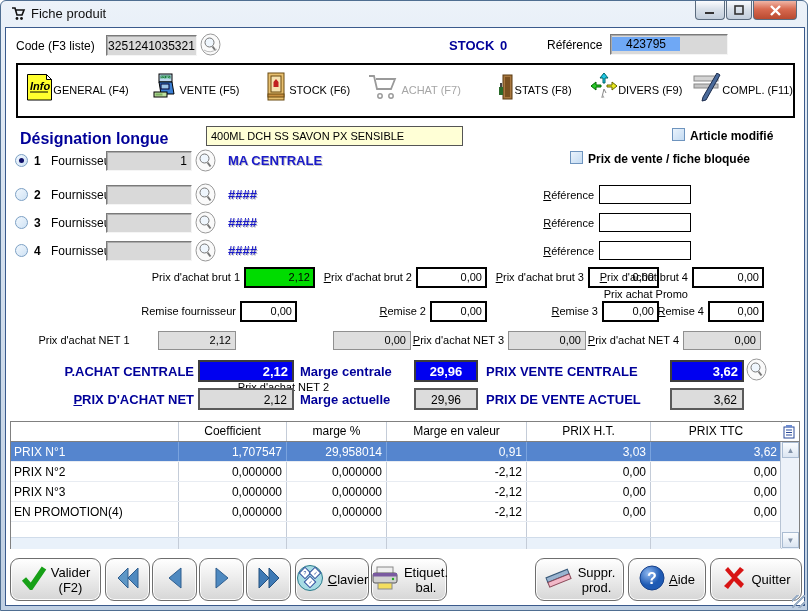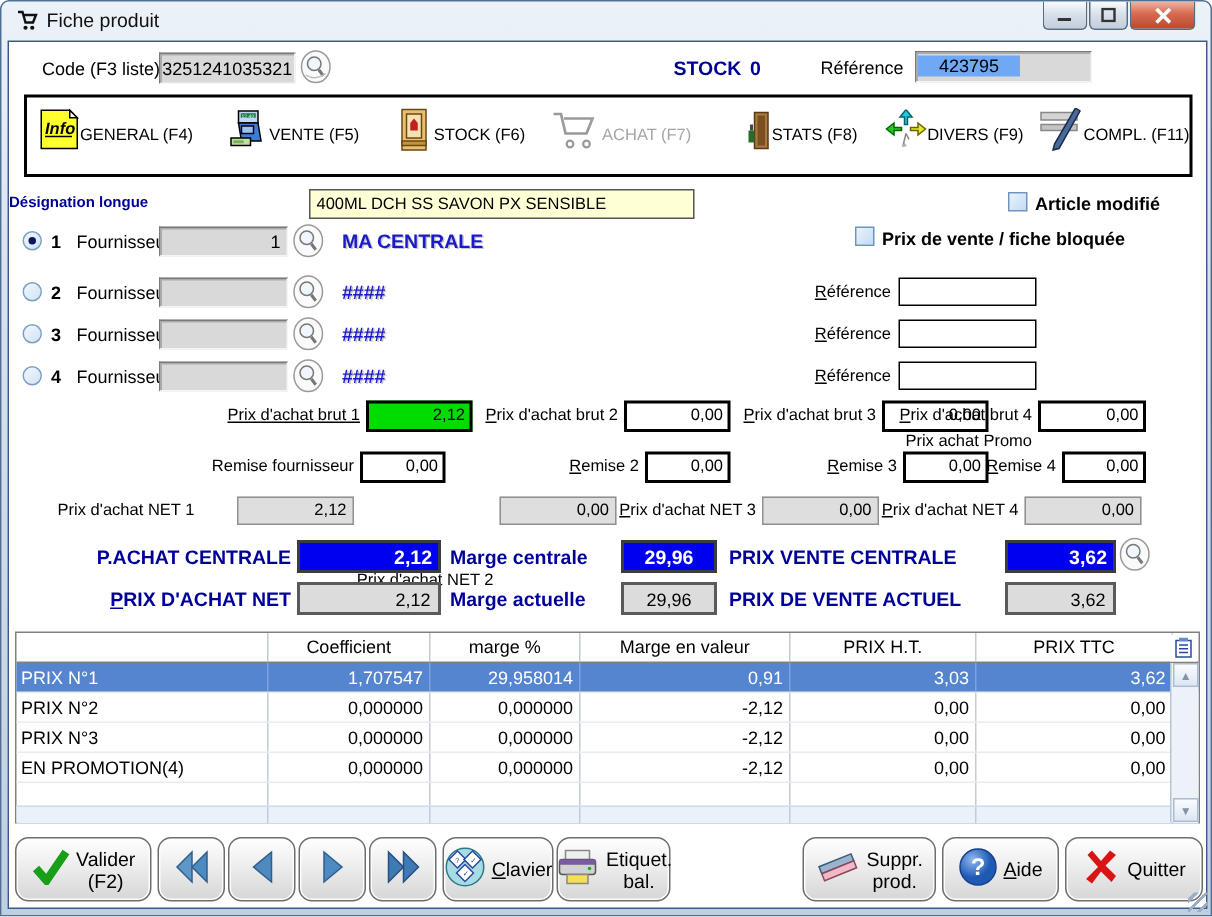--- a/index.html
+++ b/index.html
@@ -98,21 +98,21 @@
       <div class="winbtn close">
           <svg width="11" height="11">
             <path d="M1 1 L10 10 M10 1 L1 10" stroke="#fff" stroke-width="2.4"></path>
           </svg>
         </div>
     </div>
   </div>
 
   <div class="content">
 
-    <span class="lbl" style="left:22px; top:11px;">Code (F3 liste)</span>
+    <span class="lbl" style="left:10px; top:11px;">Code (F3 liste)</span>
     <div class="sunken" style="left:100px; top:7px; width:91px; height:21px; text-align:center; padding-top:3px;">3251241035321</div>
     <span class="magbtn" style="left:194px; top:5px;">
       <svg width="21" height="23" viewBox="0 0 21 23">
           <ellipse cx="10.5" cy="11.5" rx="9.5" ry="10.5" fill="#FAFAFA" stroke="#999"></ellipse>
           <circle cx="9.5" cy="9.5" r="4.5" fill="#EFF6FD" stroke="#777"></circle>
           <line x1="12.5" y1="13.5" x2="15.5" y2="17.5" stroke="#777" stroke-width="2"></line>
           <path d="M4 17 q6 4 13 -1" stroke="#BBB" fill="none"></path>
         </svg>
     </span>
     <span class="lbl navy" style="left:443px; top:10px; font-size:13px;">STOCK</span>
@@ -183,21 +183,21 @@
       <div class="tab">
         <span><svg width="30" height="29" viewBox="0 0 30 29">
               <rect x="2" y="3" width="24" height="5" fill="#D4D4D4" stroke="#888"></rect>
               <rect x="2" y="11" width="24" height="4" fill="#C4C4C4" stroke="#888"></rect>
               <path d="M25 0 l3 2 -14 25 -4 1 1 -4 z" fill="#4A6A9A" stroke="#1A2A4A"></path>
             </svg></span>
         <span class="tlabel">COMPL. (F11)</span>
       </div>
     </div>
 
-    <span class="lbl navy" style="left:0; top:102px; font-size:10px;text-align:center;">Désignation longue</span>
+    <span class="lbl navy" style="left:14px; top:102px; font-size:16px;text-align:center;">Désignation longue</span>
     <div class="thinbox" style="left:200px; top:98px; width:257px; height:20px; background:#FFFFD6; border-color:#555; font-size:11px; padding:3px 0 0 4px;">400ML DCH SS SAVON PX SENSIBLE</div>
     <span class="checkbox" style="left:666px; top:100px;"></span>
     <span class="lbl" style="left:684px; top:101px; font-weight:bold;">Article modifié</span>
 
     <span class="checkbox" style="left:564px; top:123px;"></span>
     <span class="lbl" style="left:582px; top:124px; font-weight:bold;">Prix de vente / fiche bloquée</span>
 
     <div class="suprow">
       <span class="radio on" style="left:9px; top:126px;"></span>
       <span class="lbl" style="left:28px; top:126px; font-weight:bold;">1</span>
@@ -258,21 +258,21 @@
             <circle cx="9.5" cy="9.5" r="4.5" fill="#EFF6FD" stroke="#777"></circle>
             <line x1="12.5" y1="13.5" x2="15.5" y2="17.5" stroke="#777" stroke-width="2"></line>
           </svg>
       </span>
       <span class="lbl name" style="left:222px; top:215px;">####</span>
       <span class="lbl small ufl" style="left:506px; top:217px; width:82px; text-align:right;">Référence</span>
       <div class="thinbox" style="left:593px; top:213px; width:92px; height:19px;"></div>
     </div>
 
 
-    <span class="lbl small" style="left:96px; top:243px; width:138px; text-align:right;text-decoration:underline;">Prix d'achat brut 1</span>
+    <span class="lbl small" style="left:96px; top:243px; width:138px; text-align:right;">Prix d'achat brut 1</span>
     <div class="blackbox" style="left:238px; top:239px; width:71px; height:21px; background:#00DC00;">2,12</div>
     <span class="lbl small ufl" style="left:268px; top:243px; width:138px; text-align:right;">Prix d'achat brut 2</span>
     <div class="blackbox" style="left:410px; top:239px; width:71px; height:21px;">0,00</div>
     <span class="lbl small ufl" style="left:440px; top:243px; width:138px; text-align:right;">Prix d'achat brut 3</span>
     <div class="blackbox" style="left:582px; top:239px; width:71px; height:21px;">0,00</div>
     <span class="lbl small ufl" style="left:546px; top:243px; width:136px; text-align:right;">Prix d'achat brut 4</span>
     <div class="blackbox" style="left:686px; top:239px; width:72px; height:21px;">0,00</div>
     <span class="lbl small" style="left:546px; top:260px; width:136px; text-align:right;">Prix achat Promo</span>
 
     <span class="lbl small" style="left:66px; top:277px; width:164px; text-align:right;">Remise fournisseur</span>

